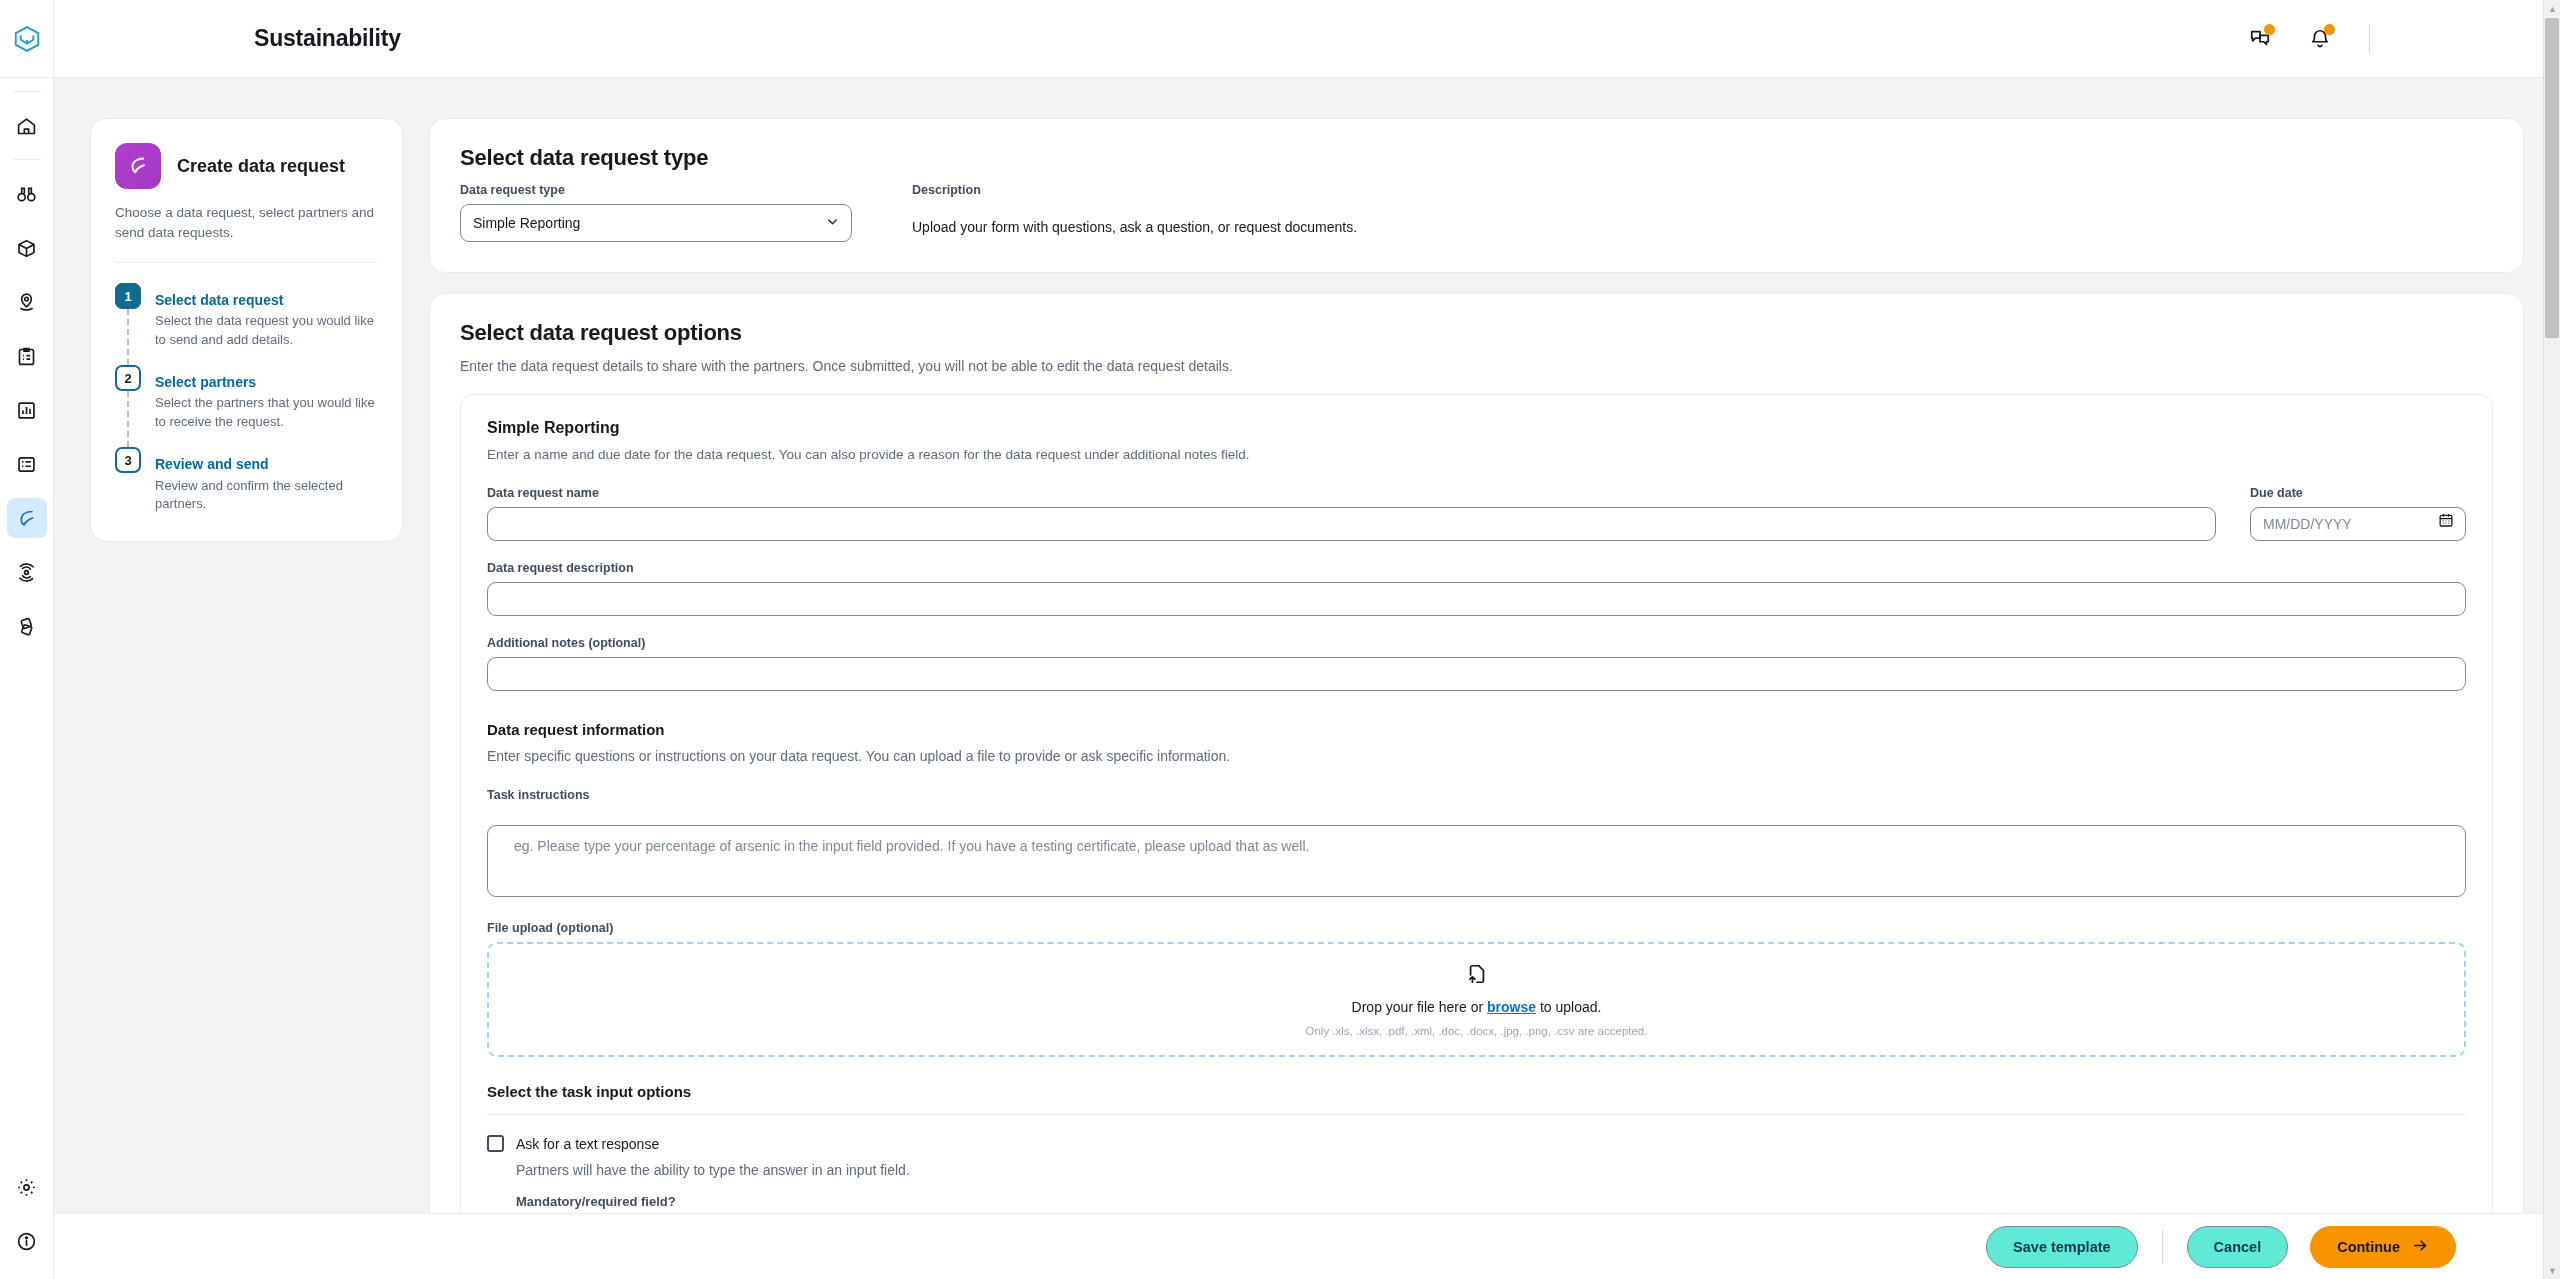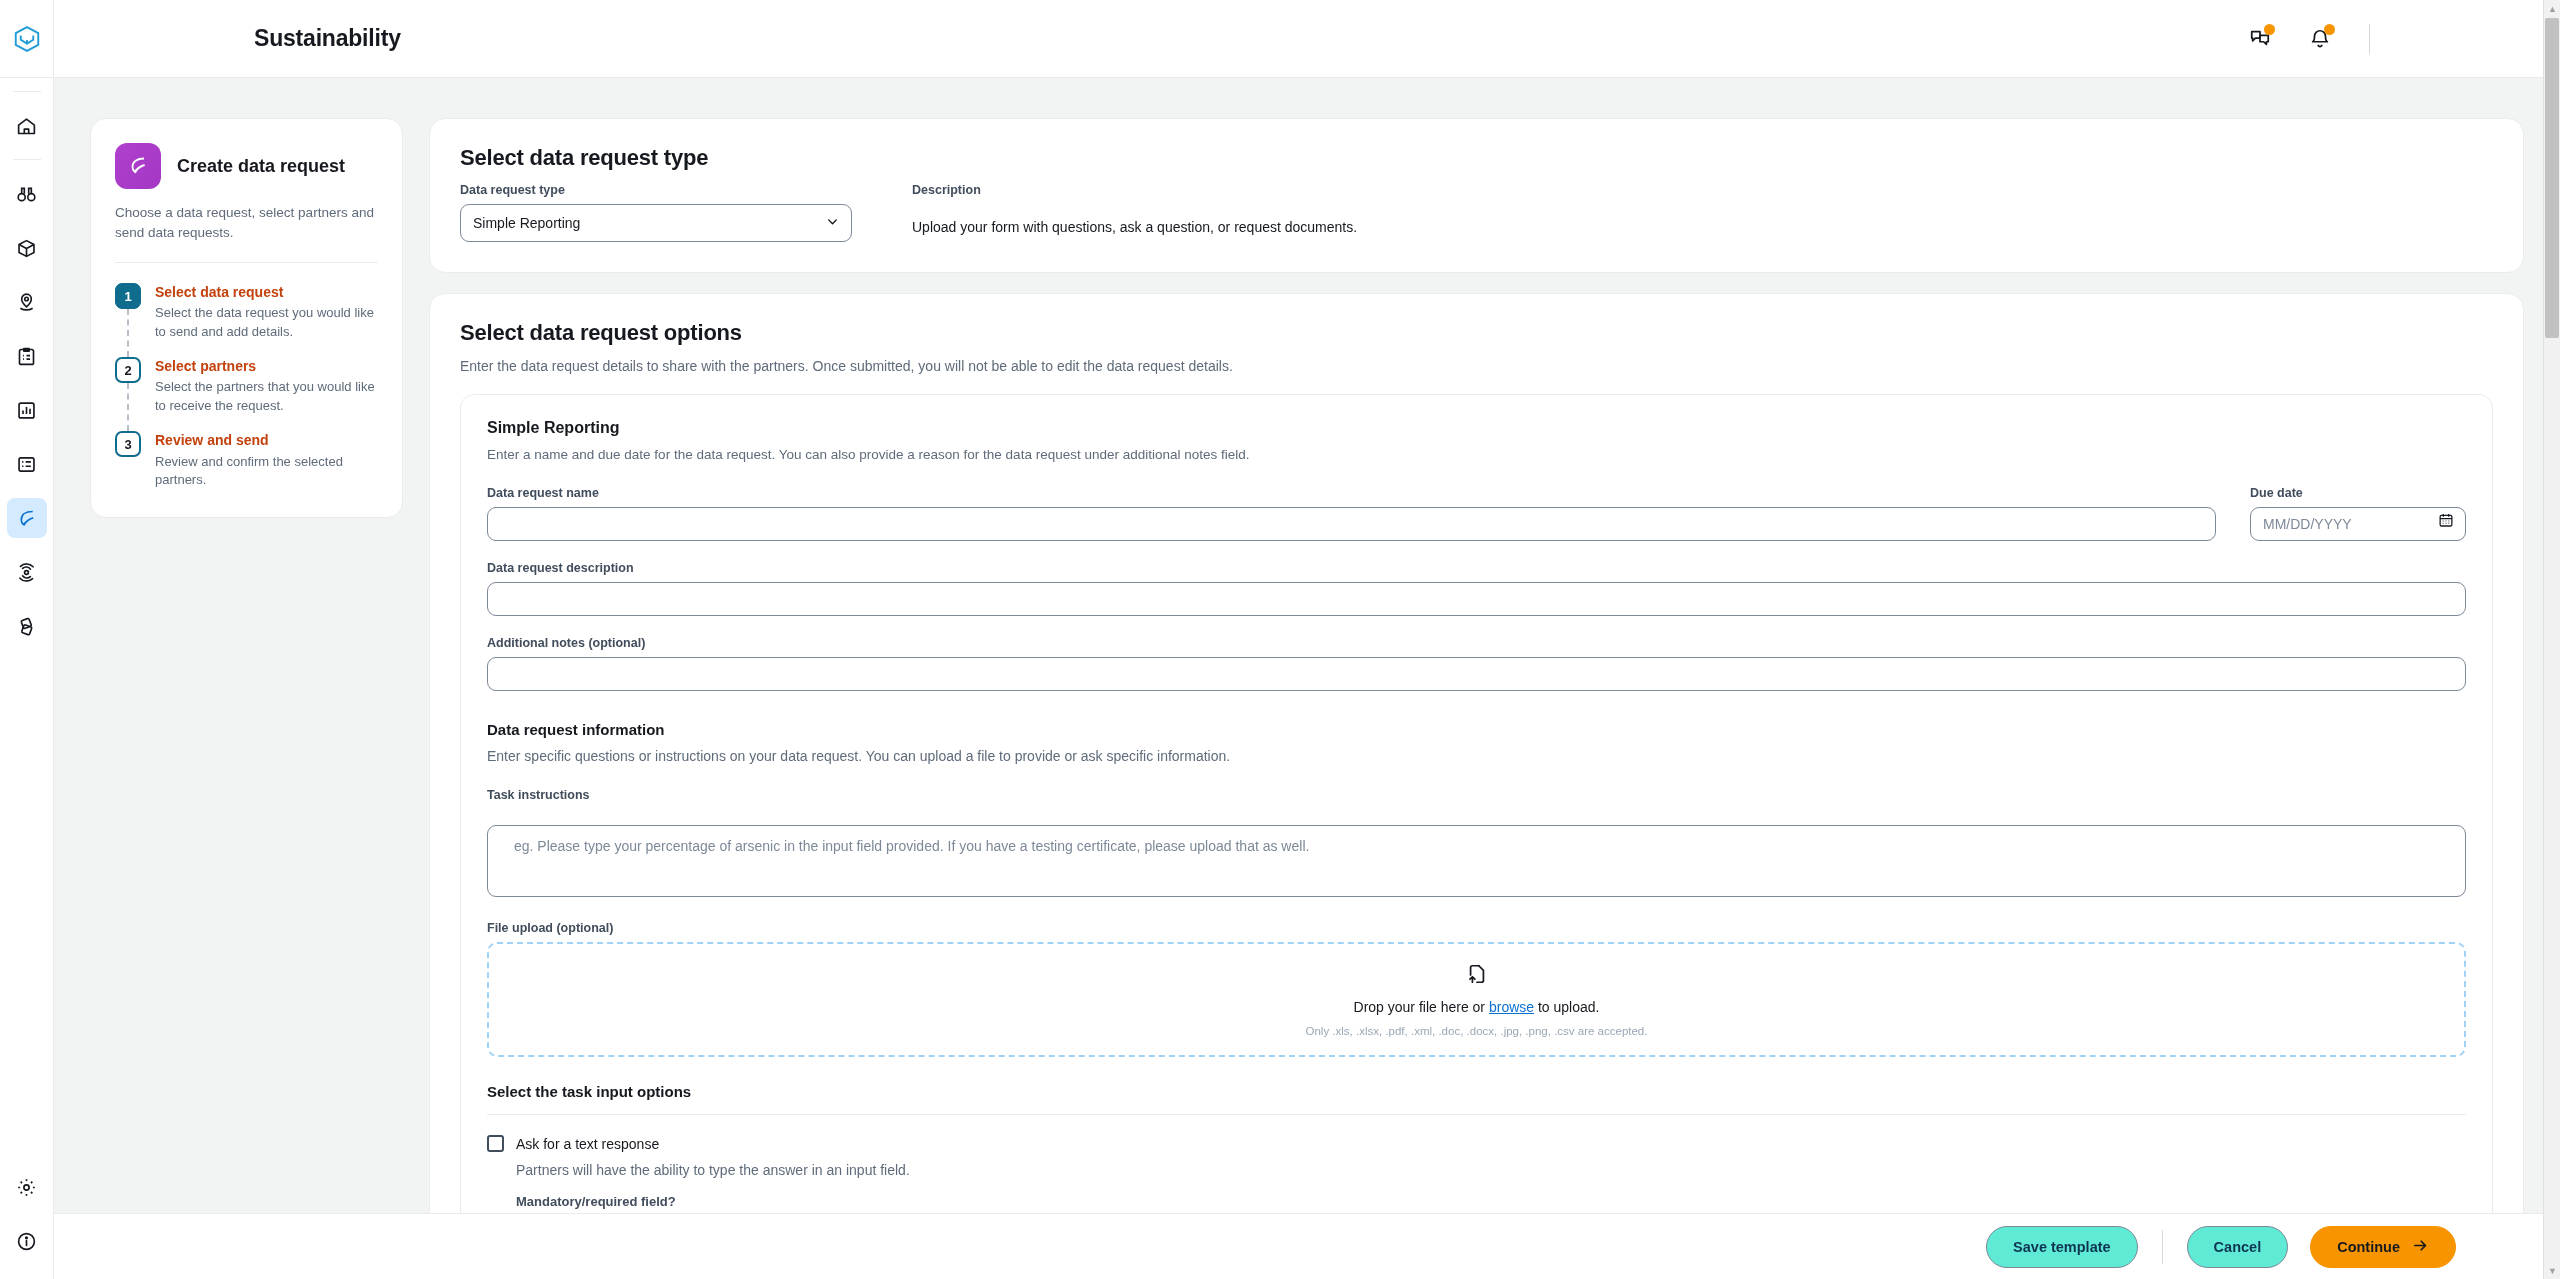--- a/index.html
+++ b/index.html
@@ -86,21 +86,21 @@
     display: flex; align-items: center; justify-content: center;
     font-size: 13px; font-weight: 600; z-index: 2; background: #fff;
   }
   .step-num.done { background: #0f6c8c; color: #ffffff; border: 1px solid #0f6c8c; }
   .step-num.todo { background: #ffffff; color: #16191f; border: 2px solid #0f6c8c; }
   .step-line {
     position: absolute; left: 12px; top: 26px; bottom: 0; width: 0;
     border-left: 2px dashed #b6bec9; z-index: 1;
   }
   .step:last-child .step-line { display: none; }
-  .step-label { font-size: 14px; font-weight: 700; color: #c2410c; line-height: 1.3; }
+  .step-label { font-size: 14px; font-weight: 700; color: #0369a1; line-height: 1.3; margin-top: 8px; }
   .step-desc { font-size: 13px; color: #5f6b7a; line-height: 1.42; margin-top: 3px; }
 
   
   .panels { flex: 1; min-width: 0; display: flex; flex-direction: column; gap: 20px; }
   .panel {
     background: #ffffff; border: 1px solid #e9ebed; border-radius: 16px;
     padding: 26px 30px 30px 30px;
   }
   .panel-title { font-size: 22px; font-weight: 700; color: #16191f; letter-spacing: -0.2px; }
   .panel-sub { font-size: 14px; color: #5f6b7a; margin-top: 12px; }
@@ -150,21 +150,21 @@
   textarea.task { height: 72px; margin-top: 16px; padding: 12px 26px; }
 
   
   .dropzone {
     margin-top: 0; border: 2px dashed #9fd2f5; border-radius: 10px;
     background: #ffffff; height: 115px;
     display: flex; flex-direction: column; align-items: center;
     justify-content: center; gap: 10px;
   }
   .dz-line { font-size: 14px; color: #16191f; }
-  .dz-link { color: #0972d3; font-weight: 400; text-decoration: underline; cursor: pointer; margin-top: 43px; }
+  .dz-link { color: #0972d3; font-weight: 700; text-decoration: underline; cursor: pointer; margin-top: 43px; }
   .dz-note { font-size: 11.5px; color: #9aa7b5; }
 
   
   .opt-title { font-size: 15px; font-weight: 700; color: #16191f; margin-top: 26px; }
   .opt-rule { height: 1px; background: #e9ebed; margin-top: 14px; }
   .check-row { display: flex; align-items: center; gap: 12px; margin-top: 20px; }
   .cbox {
     width: 17px; height: 17px; flex: 0 0 17px; border: 2px solid #414d5c;
     border-radius: 3px; background: #fff; cursor: pointer;
   }

